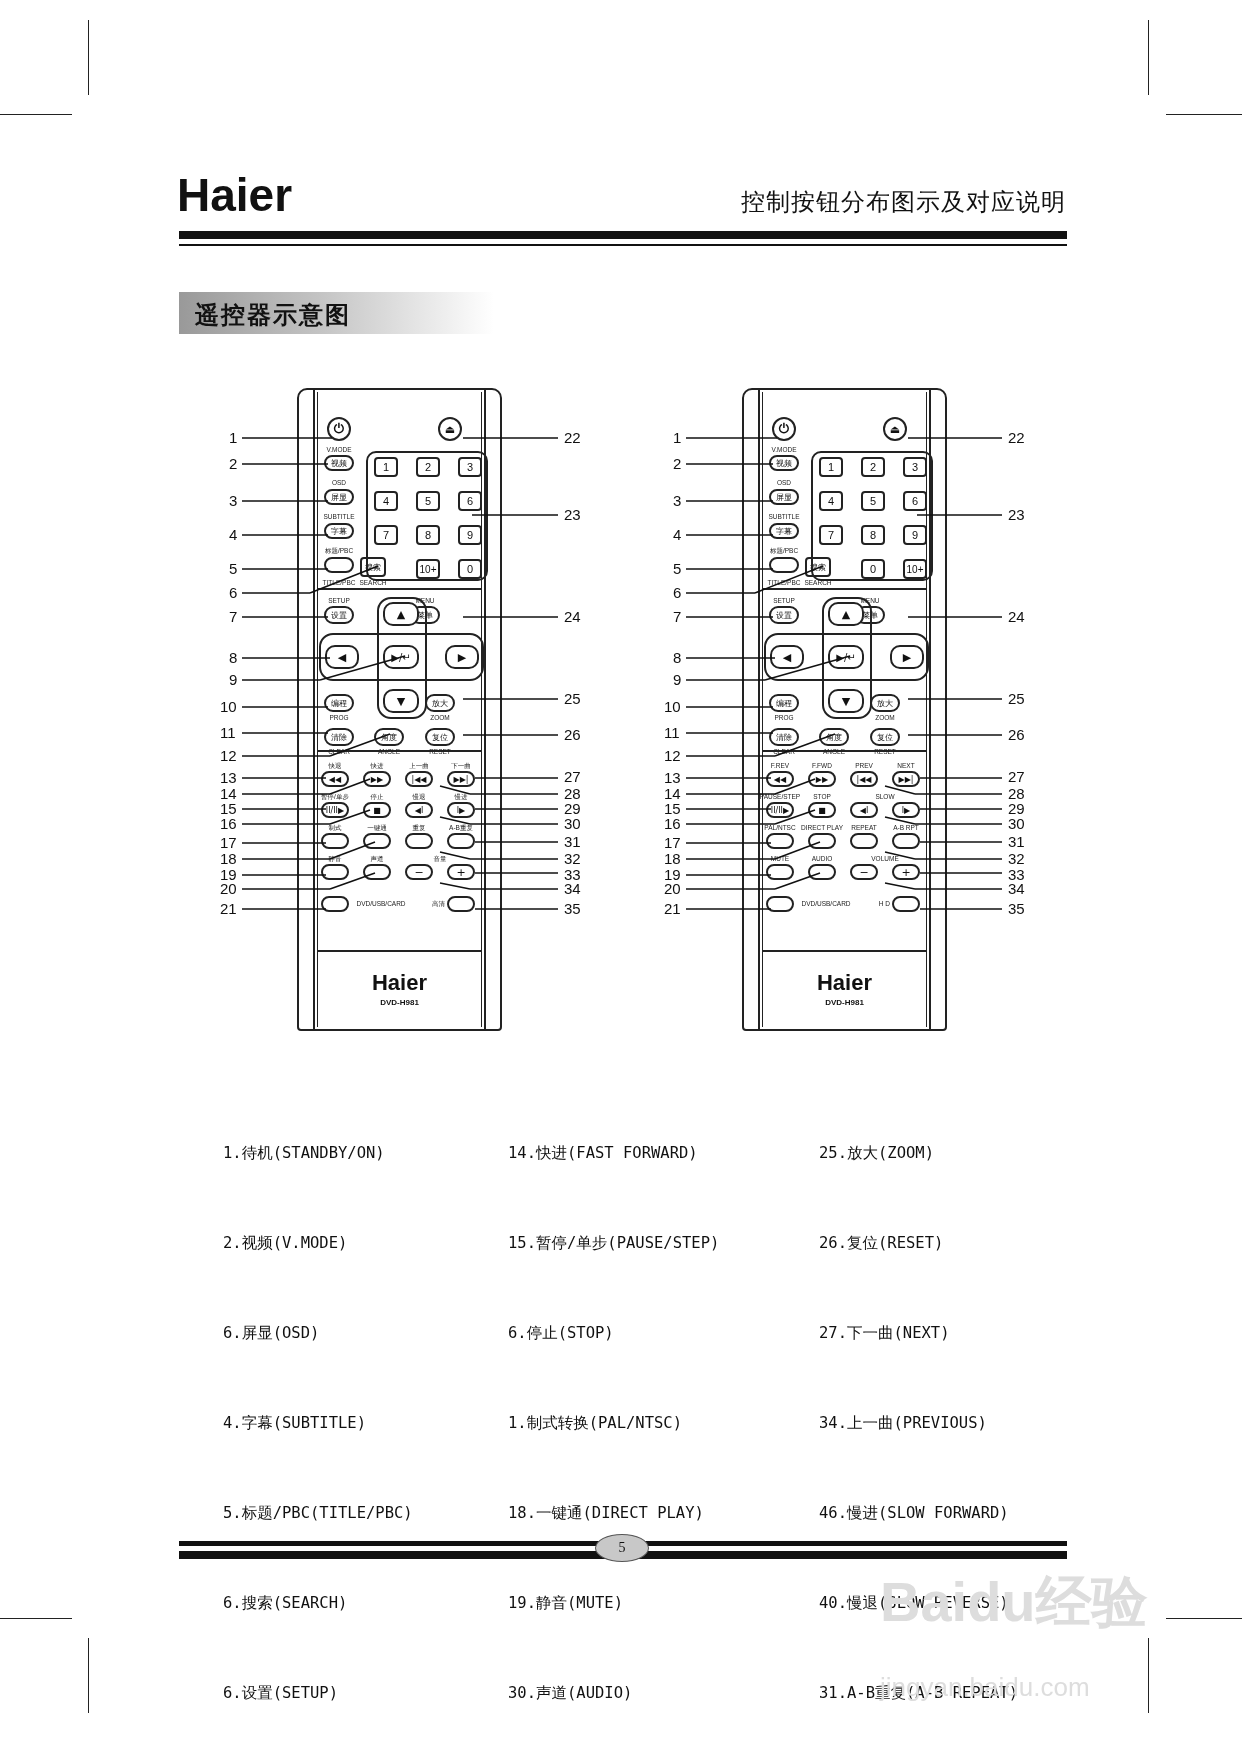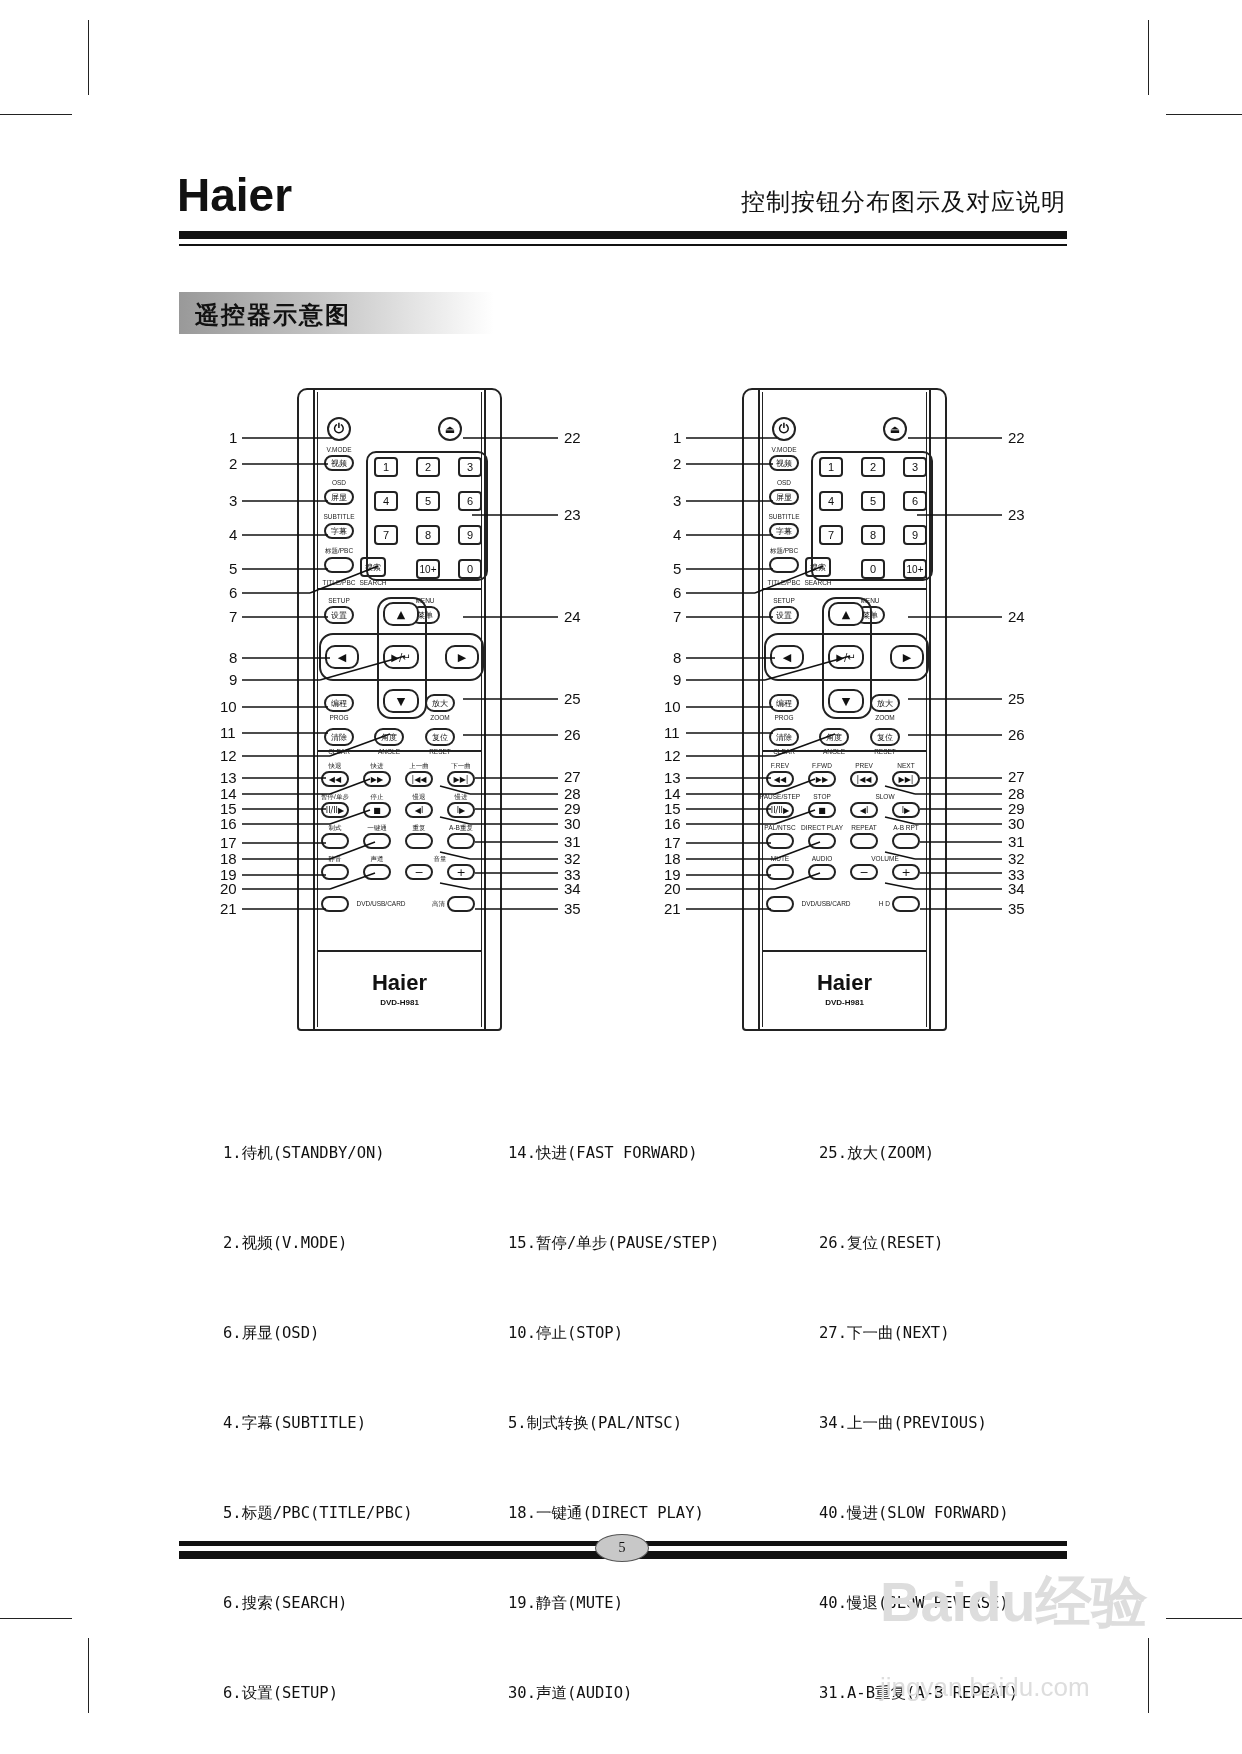--- a/index.html
+++ b/index.html
@@ -457,38 +457,38 @@
   
   
   
   
   
   
 </div>
 <div class="list" style="left:508px;">
   <div>14.快进(FAST FORWARD)</div>
   <div>15.暂停/单步(PAUSE/STEP)</div>
-  <div>10.停止(STOP)</div>
-  <div>5.制式转换(PAL/NTSC)</div>
+  <div>6.停止(STOP)</div>
+  <div>1.制式转换(PAL/NTSC)</div>
   <div>18.一键通(DIRECT PLAY)</div>
   <div>19.静音(MUTE)</div>
   <div>30.声道(AUDIO)</div>
   
   
   
   
   
   
 </div>
 <div class="list" style="left:819px;">
   <div>25.放大(ZOOM)</div>
   <div>26.复位(RESET)</div>
   <div>27.下一曲(NEXT)</div>
   <div>34.上一曲(PREVIOUS)</div>
-  <div>40.慢进(SLOW FORWARD)</div>
+  <div>46.慢进(SLOW FORWARD)</div>
   <div>40.慢退(SLOW REVERSE)</div>
   <div>31.A-B重复(A-B REPEAT)</div>
   
   
   
   
   
 </div>
 
 <div class="abs foot-thin"></div>

